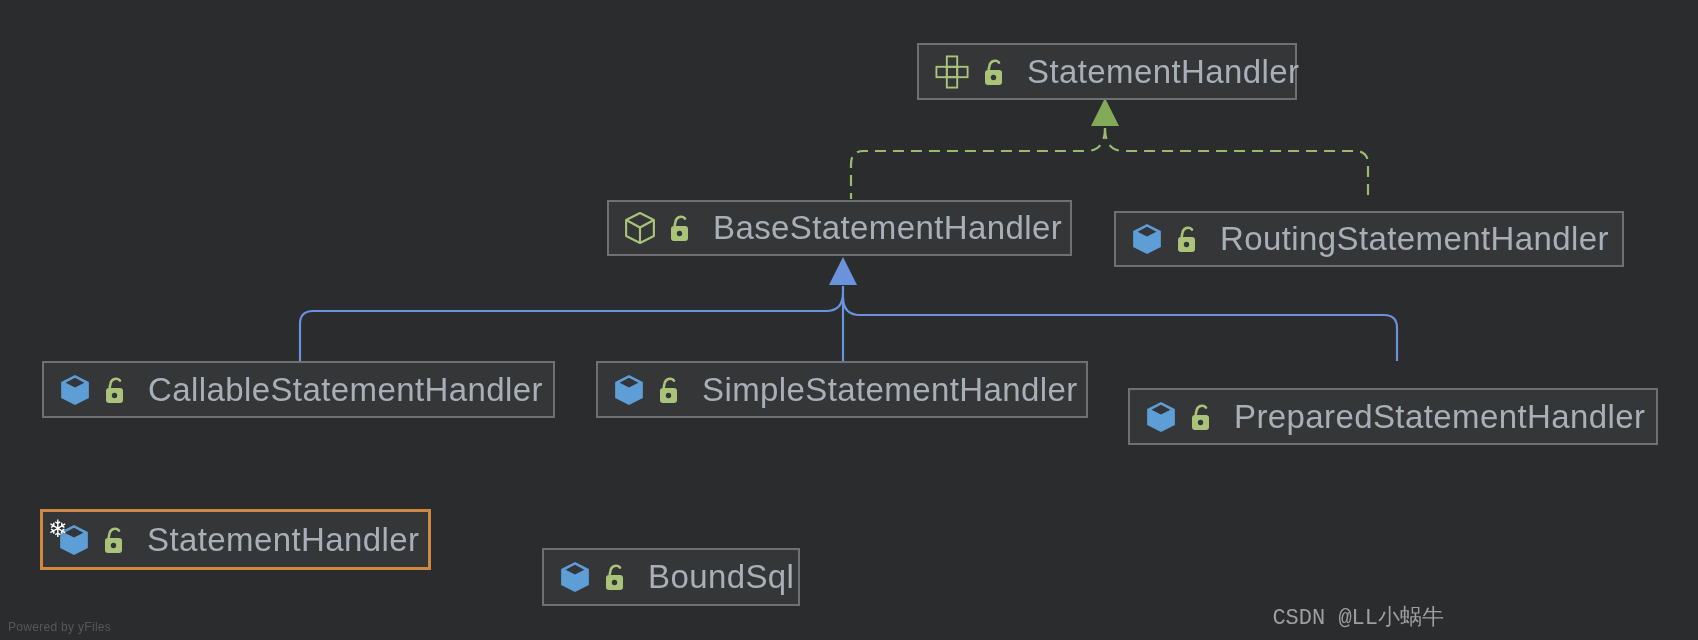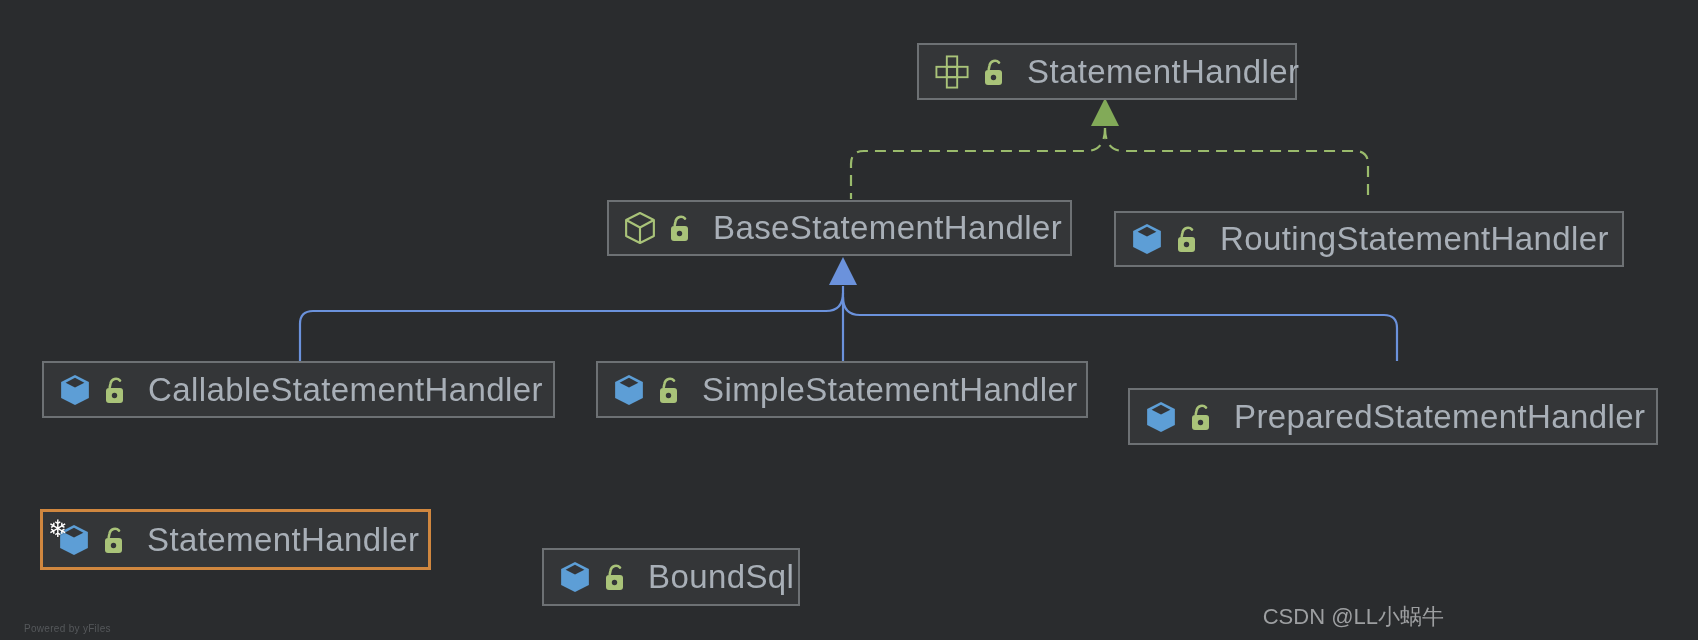--- a/index.html
+++ b/index.html
@@ -29,27 +29,27 @@
     padding-left:8px;
   }
   .icon{display:inline-flex;flex:0 0 auto;position:relative;}
   .snowflake{
     position:absolute;left:-11px;top:-7px;
     color:#ffffff;font-size:24px;line-height:1;
     font-family:"DejaVu Sans", sans-serif;
     text-shadow:0 0 2px rgba(0,0,0,.6);
   }
   .credit{
-    position:absolute;left:24px;bottom:6px;
-    font-size:10px;color:#55585b;letter-spacing:.3px;
+    position:absolute;left:8px;bottom:6px;
+    font-size:12px;color:#55585b;letter-spacing:.3px;
   }
   .watermark{
     position:absolute;right:8px;bottom:8px;
     font-size:22px;color:#9d9fa1;
-    font-family:Liberation Sans, sans-serif;
+    font-family:Liberation Mono, monospace;
   }
 </style>
 </head>
 <body>
 
 <div id="stage">
 
   <svg class="edges" width="1698" height="640" viewBox="0 0 1698 640">
 
     <g stroke="#9abb6c" fill="none" stroke-width="2.2">

